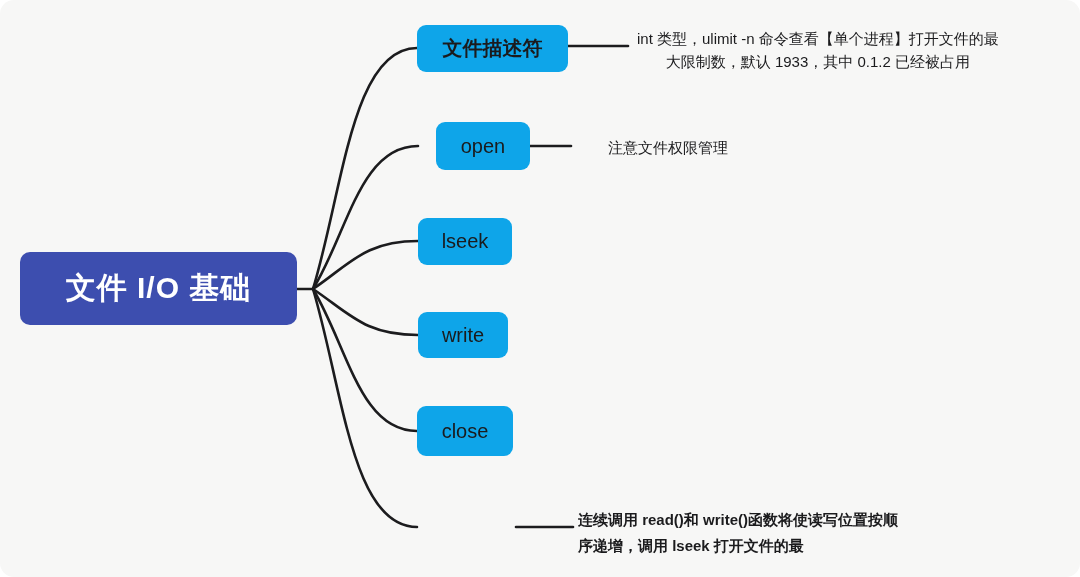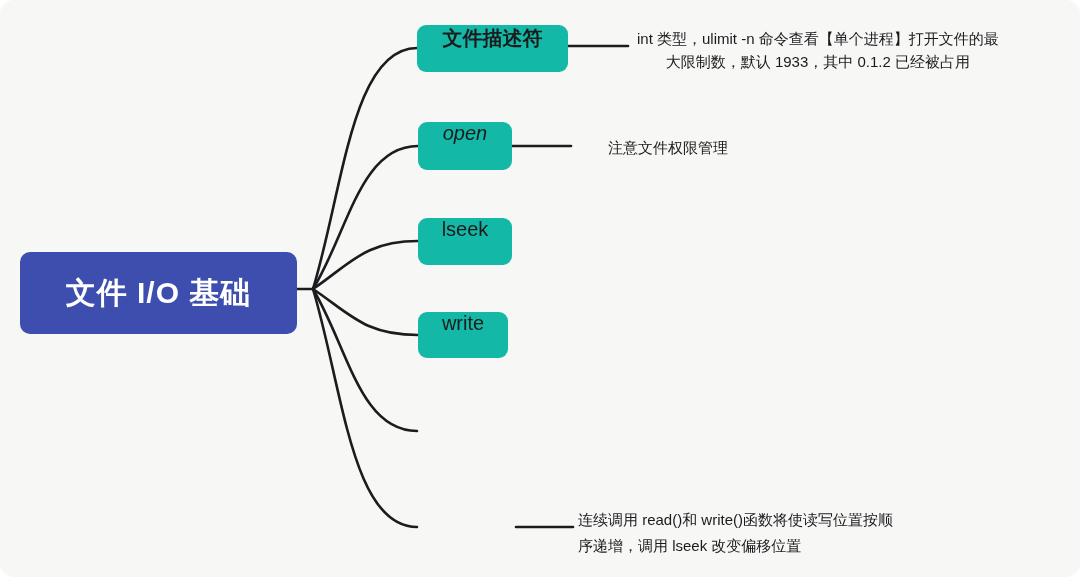--- a/index.html
+++ b/index.html
@@ -28,62 +28,62 @@
     fill: none;
     stroke: #1c1c1e;
     stroke-width: 2.6;
     stroke-linecap: round;
   }
   .root-node {
     position: absolute;
     left: 20px;
     top: 252px;
     width: 277px;
-    height: 82px;
+    height: 73px;
     background: #3d4eaf;
     border-radius: 10px;
     display: flex;
     align-items: center;
     justify-content: center;
     color: #ffffff;
     font-size: 30px;
     font-weight: bold;
     letter-spacing: 1px;
     box-sizing: border-box;
     cursor: pointer;
   }
   .topic-node {
     position: absolute;
-    background: #14b8a6;
+    background: #0ea5e9;
     border-radius: 9px;
     display: flex;
-    align-items: flex-start;
+    align-items: center;
     justify-content: center;
     color: #1b1b1d;
     font-size: 20px;
     box-sizing: border-box;
     cursor: pointer;
   }
   .topic-node.bold { font-weight: bold; }
   #node-fd    { left: 417px; top: 25px;  width: 151px; height: 47px; }
-  #node-open  { left: 418px; top: 122px; width: 94px;  height: 48px; font-style: italic; }
+  #node-open  { left: 436px; top: 122px; width: 94px;  height: 48px; }
   #node-write { left: 418px; top: 218px; width: 94px;  height: 47px; }
   #node-read  { left: 418px; top: 312px; width: 90px;  height: 46px; }
   #node-close { left: 417px; top: 406px; width: 96px;  height: 50px; }
   #node-lseek { left: 417px; top: 503px; width: 99px;  height: 49px; }
   .annotation {
     position: absolute;
     color: #1b1b1d;
     font-size: 15px;
     line-height: 23px;
     white-space: nowrap;
   }
   #ann-fd    { left: 637px; top: 27px; text-align: center; }
   #ann-open  { left: 608px; top: 136px; }
-  #ann-lseek { left: 578px; top: 507px; line-height: 26px; }
+  #ann-lseek { left: 578px; top: 507px; line-height: 26px; font-weight: bold; }
 </style>
 </head>
 <body>
 
 <div id="canvas">
 
   <svg id="edges" viewBox="0 0 1080 577">
 
     <line x1="297" y1="289" x2="313" y2="289"></line>
 
@@ -112,29 +112,32 @@
   </div>
 
   <div class="topic-node" id="node-write">
     <span>lseek</span>
   </div>
 
   <div class="topic-node" id="node-read">
     <span>write</span>
   </div>
 
+  <div class="topic-node" id="node-close">
+    <span>close</span>
+  </div>
 
 
   <div class="annotation" id="ann-fd">
     <div>int 类型，ulimit -n 命令查看【单个进程】打开文件的最</div>
     <div>大限制数，默认 1933，其中 0.1.2 已经被占用</div>
   </div>
 
   <div class="annotation" id="ann-open">
     <div>注意文件权限管理</div>
   </div>
 
   <div class="annotation" id="ann-lseek">
     <div>连续调用 read()和 write()函数将使读写位置按顺</div>
-    <div>序递增，调用 lseek 改变偏移位置</div>
+    <div>序递增，调用 lseek 打开文件的最</div>
   </div>
 
 </div>
 
 </body></html>

